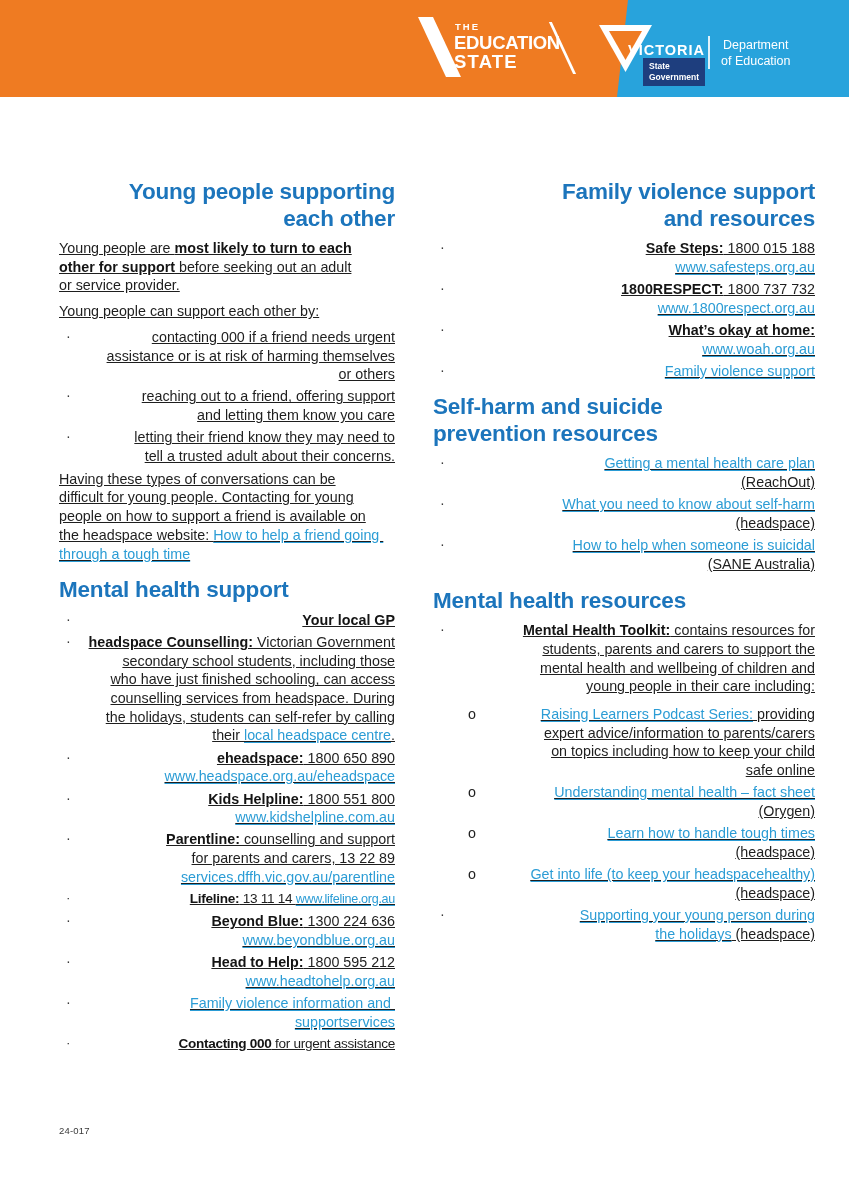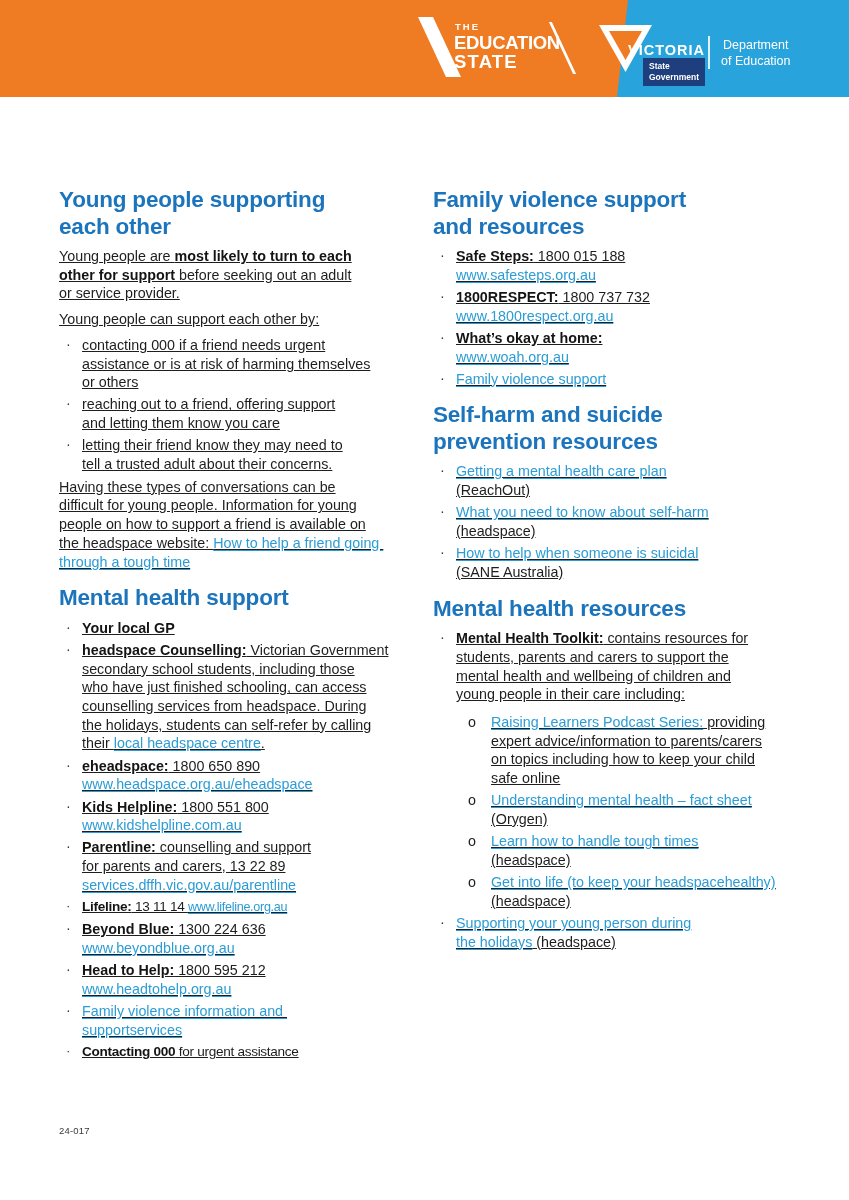--- a/index.html
+++ b/index.html
@@ -30,25 +30,25 @@
   .vic-sep{position:absolute;left:110px;top:22px;width:1.5px;height:33px;background:rgba(255,255,255,.85);}
   .dept{position:absolute;left:123px;top:23px;font-size:12.5px;line-height:16px;white-space:pre;font-weight:400;text-align:center;}
 
   
   .content{display:flex;gap:38px;padding:78px 0 0 59px;}
   .col{flex:none;}
   .col-left{width:336px;}
   .col-right{width:382px;}
   h2{font-size:22.5px;line-height:26.5px;color:var(--heading-blue,#1C75BC);
      margin:14px 0 7px;font-weight:bold;white-space:pre;letter-spacing:-0.2px;}
-  .col > h2:first-child{margin-top:12px;}
+  .col > h2:first-child{margin-top:4px;text-align:right;}
   .rich{white-space:pre;font-size:14.3px;line-height:18.7px;color:#1e1e1e;text-decoration:underline;}
   p.rich{margin:0 0 7px;}
   b{color:#141414;}
-  ul{list-style:none;margin:0 0 4px;padding:0;}
+  ul{list-style:none;margin:0 0 4px;padding:0;text-align:right;}
   li{position:relative;padding-left:23px;margin:0 0 3.5px;}
   li::before{content:"\00B7";position:absolute;left:7px;top:-1px;color:#3a3a3a;}
   ul.sub{margin:9px 0 0;}
   ul.sub > li{padding-left:35px;margin:0 0 3.5px;}
   ul.sub > li::before{content:"o";left:12px;top:0;color:#1e1e1e;}
   a.lnk{color:var(--link-blue,#2B9CD5);text-decoration:underline;text-underline-offset:2px;cursor:pointer;}
   a.lnk.sm{font-size:12.6px;}
   li.compact{font-size:13.6px;letter-spacing:-0.3px;}
 
   .footer-code{position:absolute;left:59px;top:1125px;font-size:9.5px;color:#3a3a3a;letter-spacing:0.2px;}
@@ -93,21 +93,21 @@
         <ul>
           <li class="rich"><span>contacting 000 if a friend needs urgent
 assistance or is at risk of harming themselves
 or others</span></li>
           <li class="rich"><span>reaching out to a friend, offering support
 and letting them know you care</span></li>
           <li class="rich"><span>letting their friend know they may need to
 tell a trusted adult about their concerns.</span></li>
         </ul>
         <p class="rich"><span>Having these types of conversations can be
-difficult for young people. Information for young
+difficult for young people. Contacting for young
 people on how to support a friend is available on
 the headspace website: </span><a class="lnk">How to help a friend going 
 through a tough time</a></p>
         <h2>Mental health support</h2>
         <ul>
           <li class="rich"><b>Your local GP</b></li>
           <li class="rich"><b>headspace Counselling:</b><span> Victorian Government
 secondary school students, including those
 who have just finished schooling, can access
 counselling services from headspace. During

